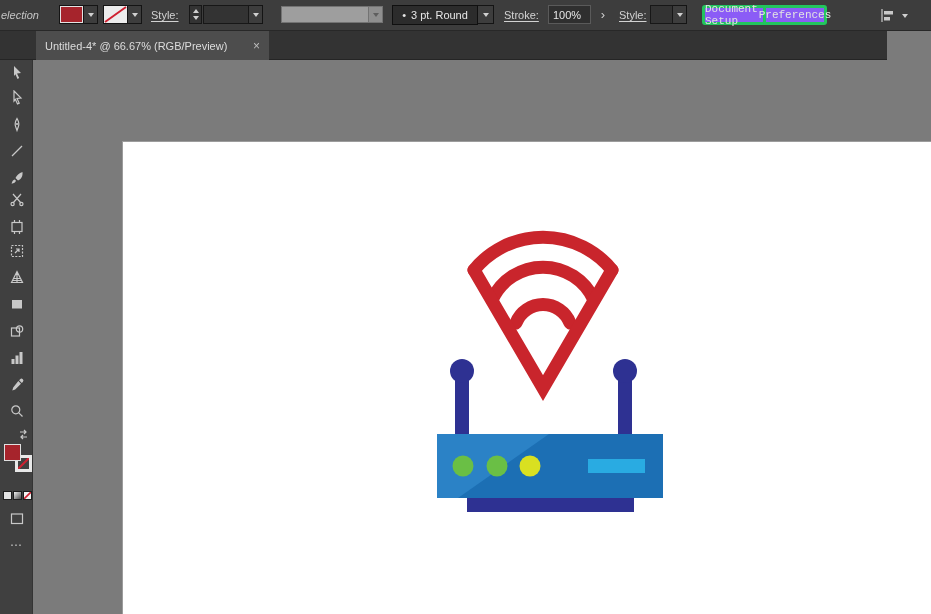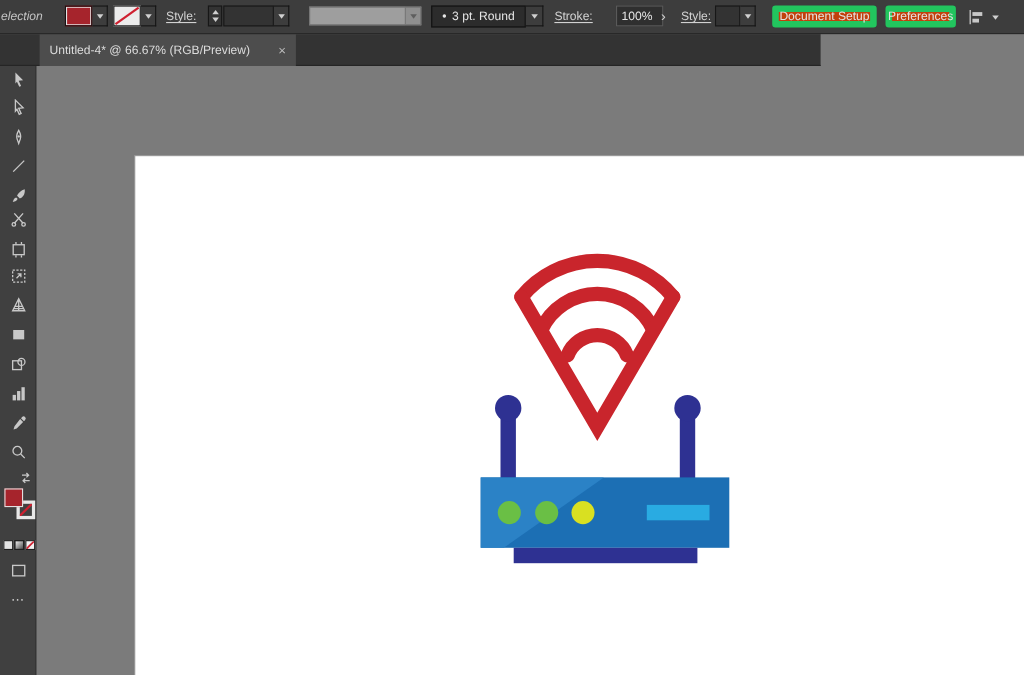--- a/index.html
+++ b/index.html
@@ -30,24 +30,24 @@
   .combo { height:19px; border:1px solid #171717; background:#333333; display:flex; align-items:center; }
   .disabled-box { height:17px; background:#9e9e9e; border:1px solid #737373; }
   .disabled-chev { width:14px; height:17px; background:#8f8f8f; border:1px solid #737373; border-left:none;
     display:flex; align-items:center; justify-content:center; }
   .brush-combo { width:86px; height:20px; background:#2c2c2c; border:1px solid #101010;
     display:flex; align-items:center; justify-content:center; gap:5px; color:#e6e6e6; cursor:pointer; }
   .opacity-input { width:43px; height:19px; background:#2f2f2f; border:1px solid #5a5a5a;
     color:#e6e6e6; font-size:11px; font-family:"Liberation Sans",sans-serif; padding:0 0 0 4px; }
   .more-btn { width:14px; height:19px; display:flex; align-items:center; justify-content:center;
     color:#cfcfcf; font-size:13px; cursor:pointer; }
-  .bar-btn { height:20px; border:6px solid #22c55e; border-radius:3px; background:#c2410c;
-    color:#e3e3e3; display:flex; align-items:center; justify-content:center; cursor:pointer; }
-  
-  .tab-row { position:absolute; left:0; top:31px; width:746px; height:29px;
+  .bar-btn { height:20px; border:3px solid #22c55e; border-radius:3px; background:#8b5cf6;
+    color:#e3e3e3; display:flex; align-items:center; justify-content:center; cursor:pointer;font-family:Liberation Mono, monospace; }
+  
+  .tab-row { position:absolute; left:0; top:31px; width:887px; height:29px;
     background:#333333; border-bottom:1px solid #252525; z-index:5; }
   .tab { position:absolute; left:36px; top:0; width:233px; height:29px; background:#4d4d4d;
     display:flex; align-items:center; padding:0 9px; color:#dcdcdc; cursor:pointer; }
   .tab-close { margin-left:auto; color:#bdbdbd; font-size:12px; cursor:pointer; }
   
   .toolbar { position:absolute; left:0; top:60px; width:33px; height:554px;
     background:#404040; border-right:1px solid #343434; z-index:4; }
   .ticon { position:absolute; left:0; width:33px; display:flex; justify-content:center; cursor:pointer; }
   .ticon svg { display:block; }
   .tstroke { stroke:#c8c8c8; fill:none; stroke-width:1.2; }
@@ -107,31 +107,31 @@
 
   <div class="cb brush-combo" style="left:392px; top:5px;">
     <span>•</span>
     <span>3 pt. Round</span>
   </div>
   <div class="cb chev-btn" style="left:478px; top:5px; width:16px;">
     <span class="chev"></span>
   </div>
 
   <span class="cb cb-label" style="left:504px; top:9px;">Stroke:</span>
-  <input class="cb opacity-input" style="left: 548px; top: 5px; margin-left: 12px;" value="100%">
+  <input class="cb opacity-input" style="left: 548px; top: 5px;" value="100%">
   <div class="cb more-btn" style="left:596px; top:5px;">›</div>
 
   <span class="cb cb-label" style="left:619px; top:9px;">Style:</span>
   <div class="cb combo" style="left:650px; top:5px; width:23px;"></div>
   <div class="cb chev-btn" style="left:673px; top:5px;">
     <span class="chev"></span>
   </div>
 
   <div class="cb bar-btn" style="left:702px; top:5px; width:95px;">Document Setup</div>
-  <div class="cb bar-btn" style="left:805px; top:5px; width:64px;">Preferences</div>
+  <div class="cb bar-btn" style="left:763px; top:5px; width:64px;">Preferences</div>
 
   <div class="cb" style="left:879px; top:7px;">
     <svg width="19" height="17">
       <path d="M3 2v13" class="tstroke"></path>
       <rect x="5" y="4" width="9" height="3.5" class="tfill"></rect>
       <rect x="5" y="10" width="6" height="3.5" class="tfill"></rect>
     </svg>
     <span class="chev" style="margin-left:4px;"></span>
   </div>
 </div>

